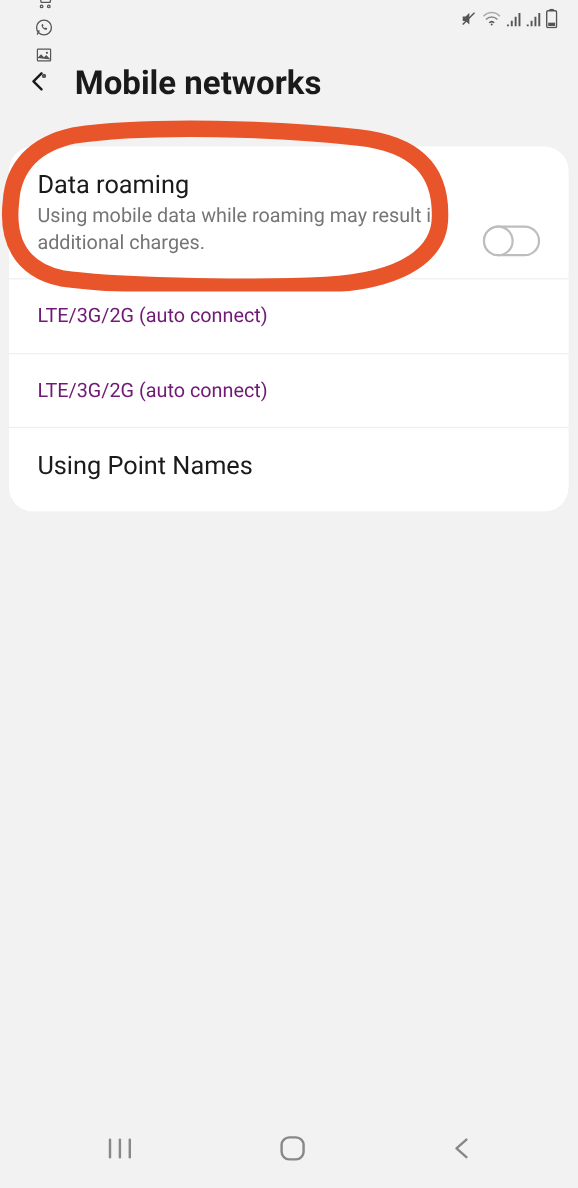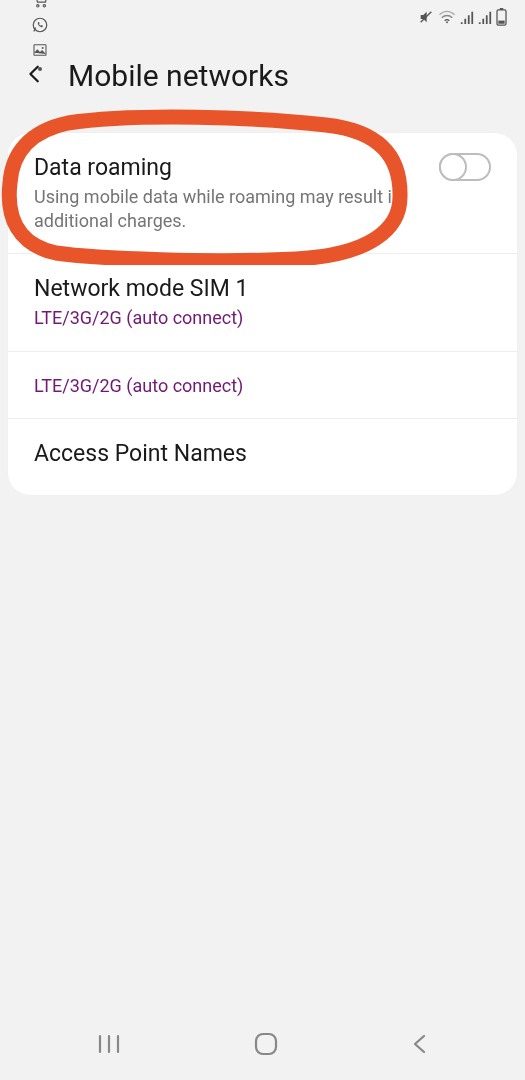--- a/index.html
+++ b/index.html
@@ -25,21 +25,21 @@
     .status-icon svg { display: block; }
     .header {
       display: flex;
       align-items: center;
       padding: 24px 24px 40px 24px;
       gap: 22px;
     }
     .header .title {
       font-size: 30px;
       color: #1a1a1a;
-      font-weight: 400;
+      font-weight: 700;
     }
     .card {
       background: #fff;
       margin: 0 8px;
       border-radius: 22px;
       padding: 0 0;
       position: relative;
       box-shadow: 0 0 0 0.5px rgba(0,0,0,0.02);
     }
     .annotation {
@@ -48,21 +48,21 @@
       left: -12px;
       width: 418px;
       height: 158px;
       pointer-events: none;
     }
     .annotation svg { width: 100%; height: 100%; }
     .row {
       padding: 20px 26px;
       border-bottom: 1px solid #eee;
       display: flex;
-      align-items: flex-start;
+      align-items: flex-end;
       justify-content: space-between;
       gap: 20px;
     }
     .row:last-child { border-bottom: none; padding-bottom: 26px; }
     .row .txt { flex: 1; }
     .row .ttl {
       font-size: 23px;
       color: #1a1a1a;
       line-height: 1.3;
     }
@@ -194,35 +194,34 @@
   <div class="row">
     <div class="txt">
       <div class="ttl">Data roaming</div>
       <div class="sub">Using mobile data while roaming may result in additional charges.</div>
     </div>
     <div class="toggle"></div>
   </div>
 
   <div class="row">
     <div class="txt">
-      <div class="ttl">Network mode SIM 1</div>
       <div class="sub link">LTE/3G/2G (auto connect)</div>
     </div>
   </div>
 
   <div class="row">
     <div class="txt">
       <div class="sub link">LTE/3G/2G (auto connect)</div>
     </div>
   </div>
 
 
   <div class="row">
     <div class="txt">
-      <div class="ttl">Access Point Names</div>
+      <div class="ttl">Using Point Names</div>
     </div>
   </div>
 
 
 </div>
 
 <div class="navbar">
   <span>
     <svg width="26" height="22" viewBox="0 0 26 22" fill="none" stroke="#888" stroke-width="2.2" stroke-linecap="round">
       <line x1="4" y1="3" x2="4" y2="19"></line>

